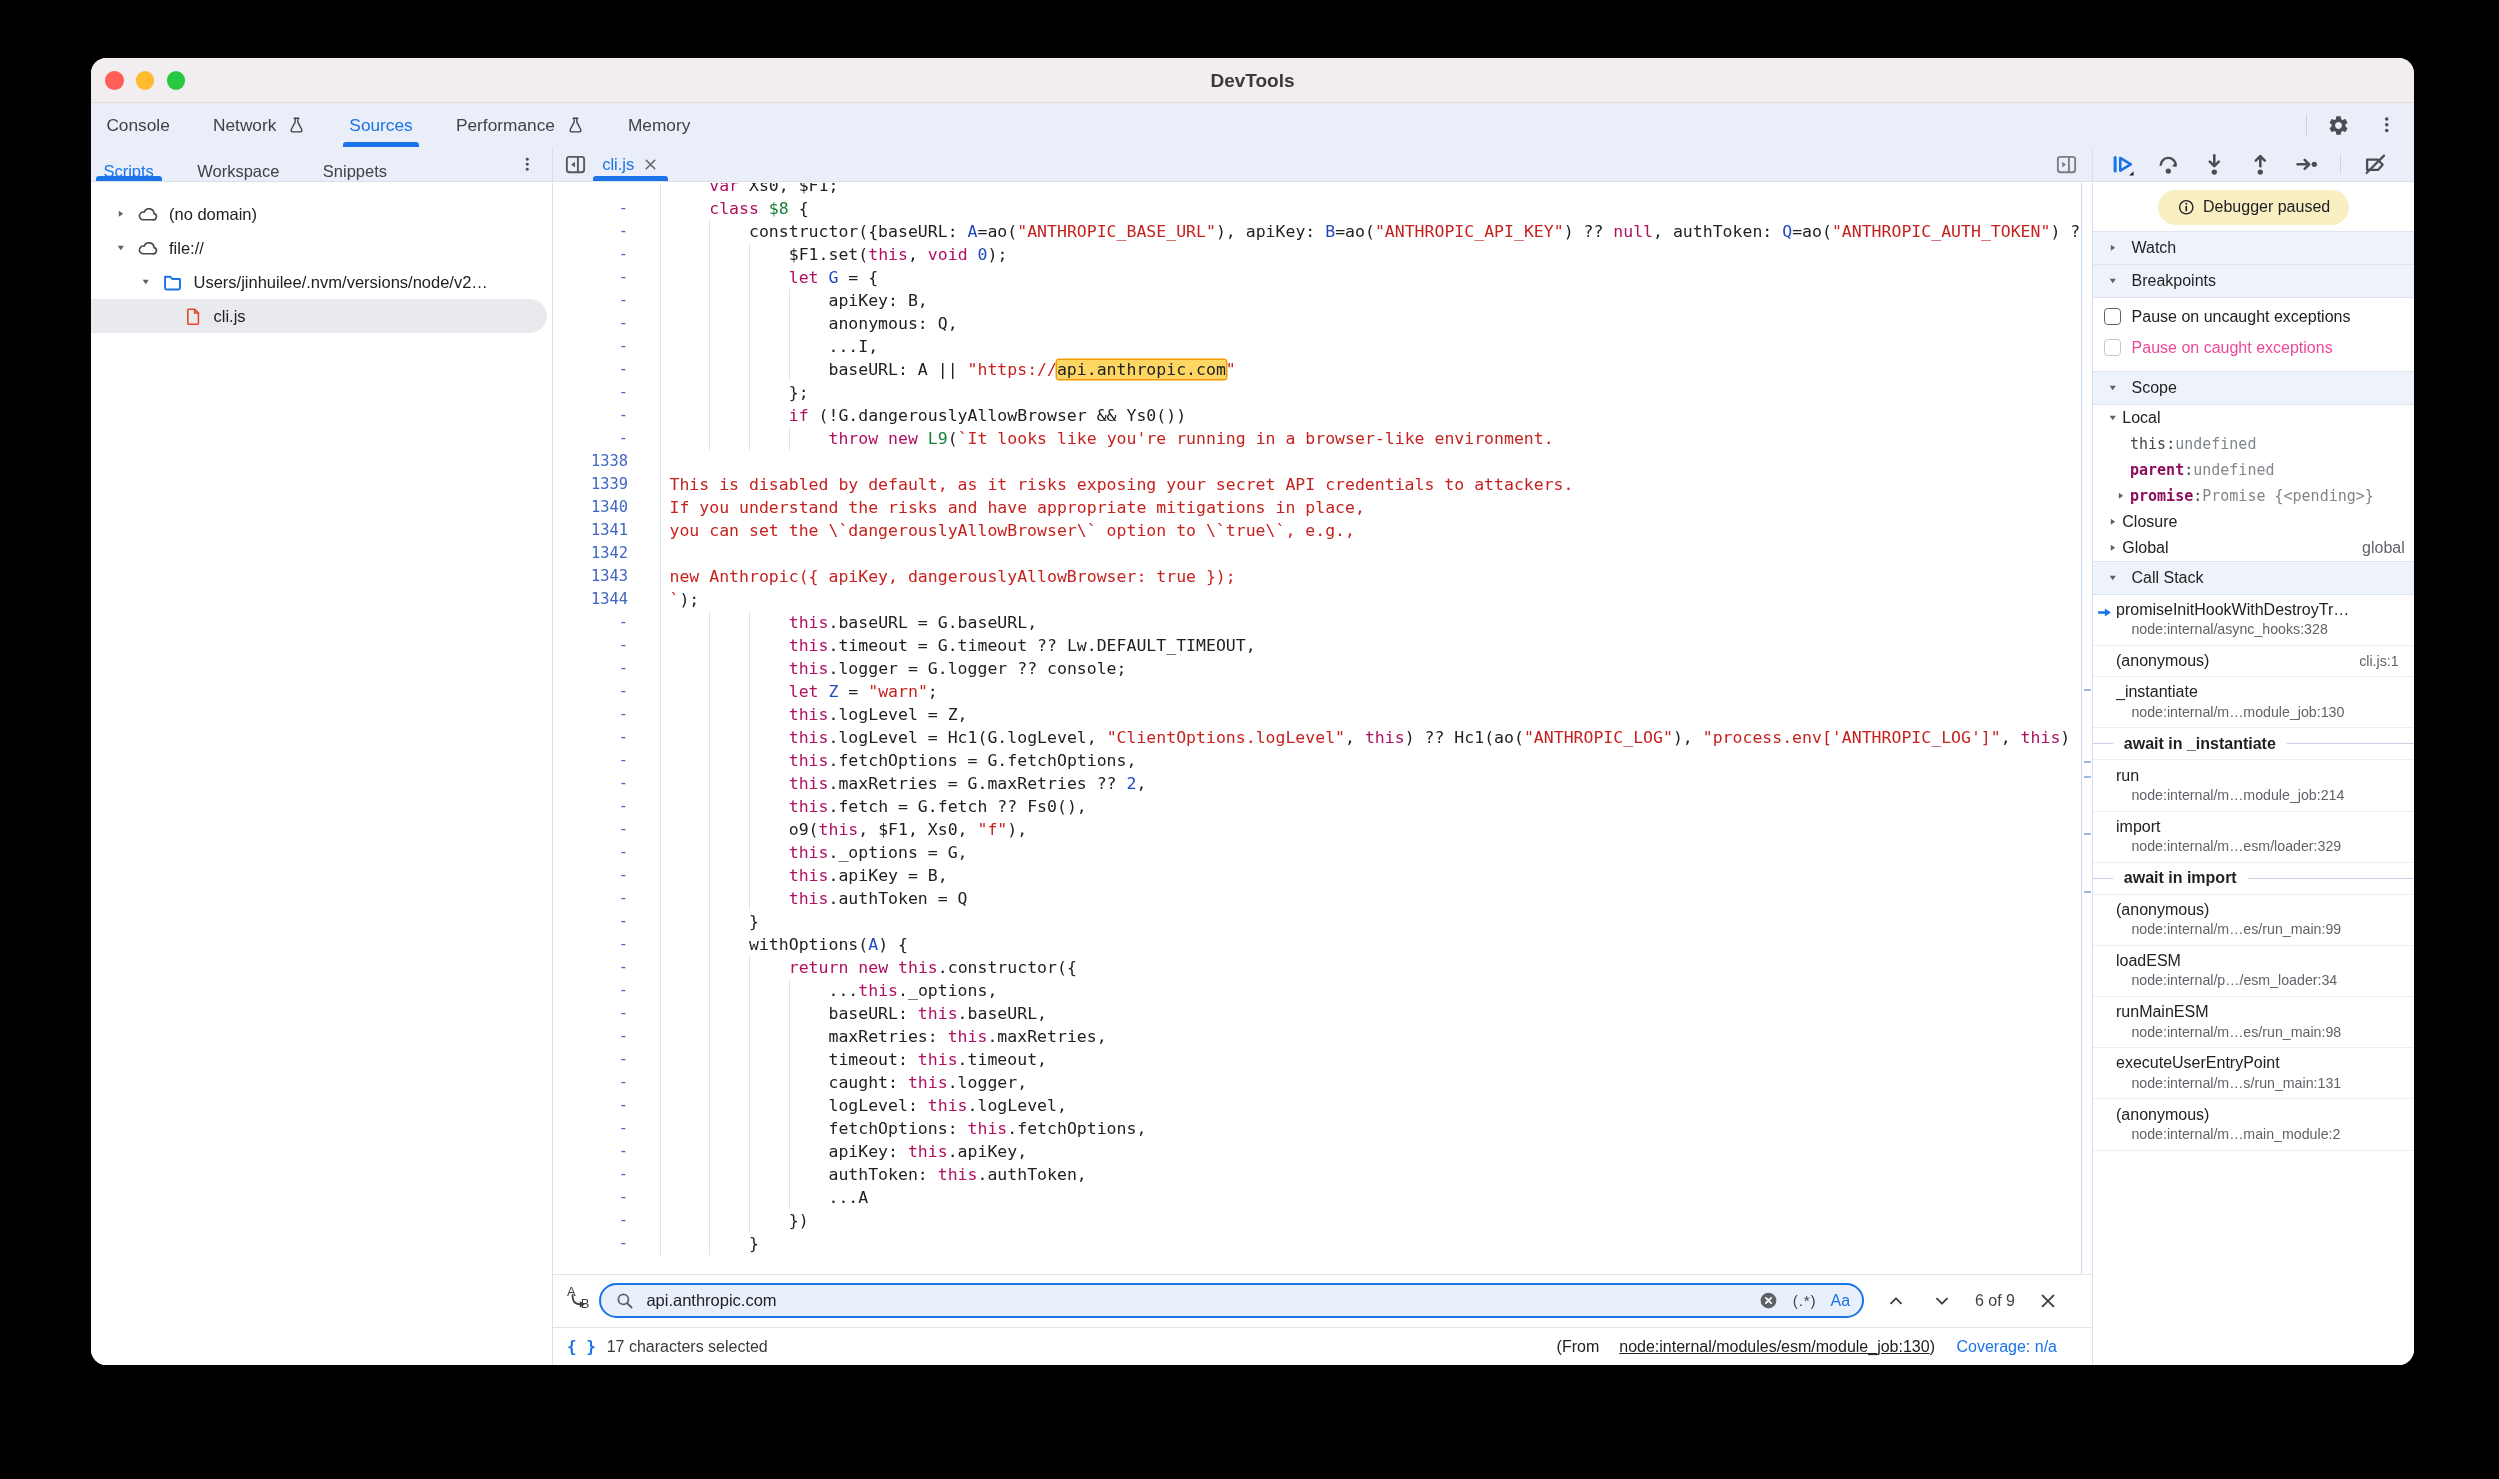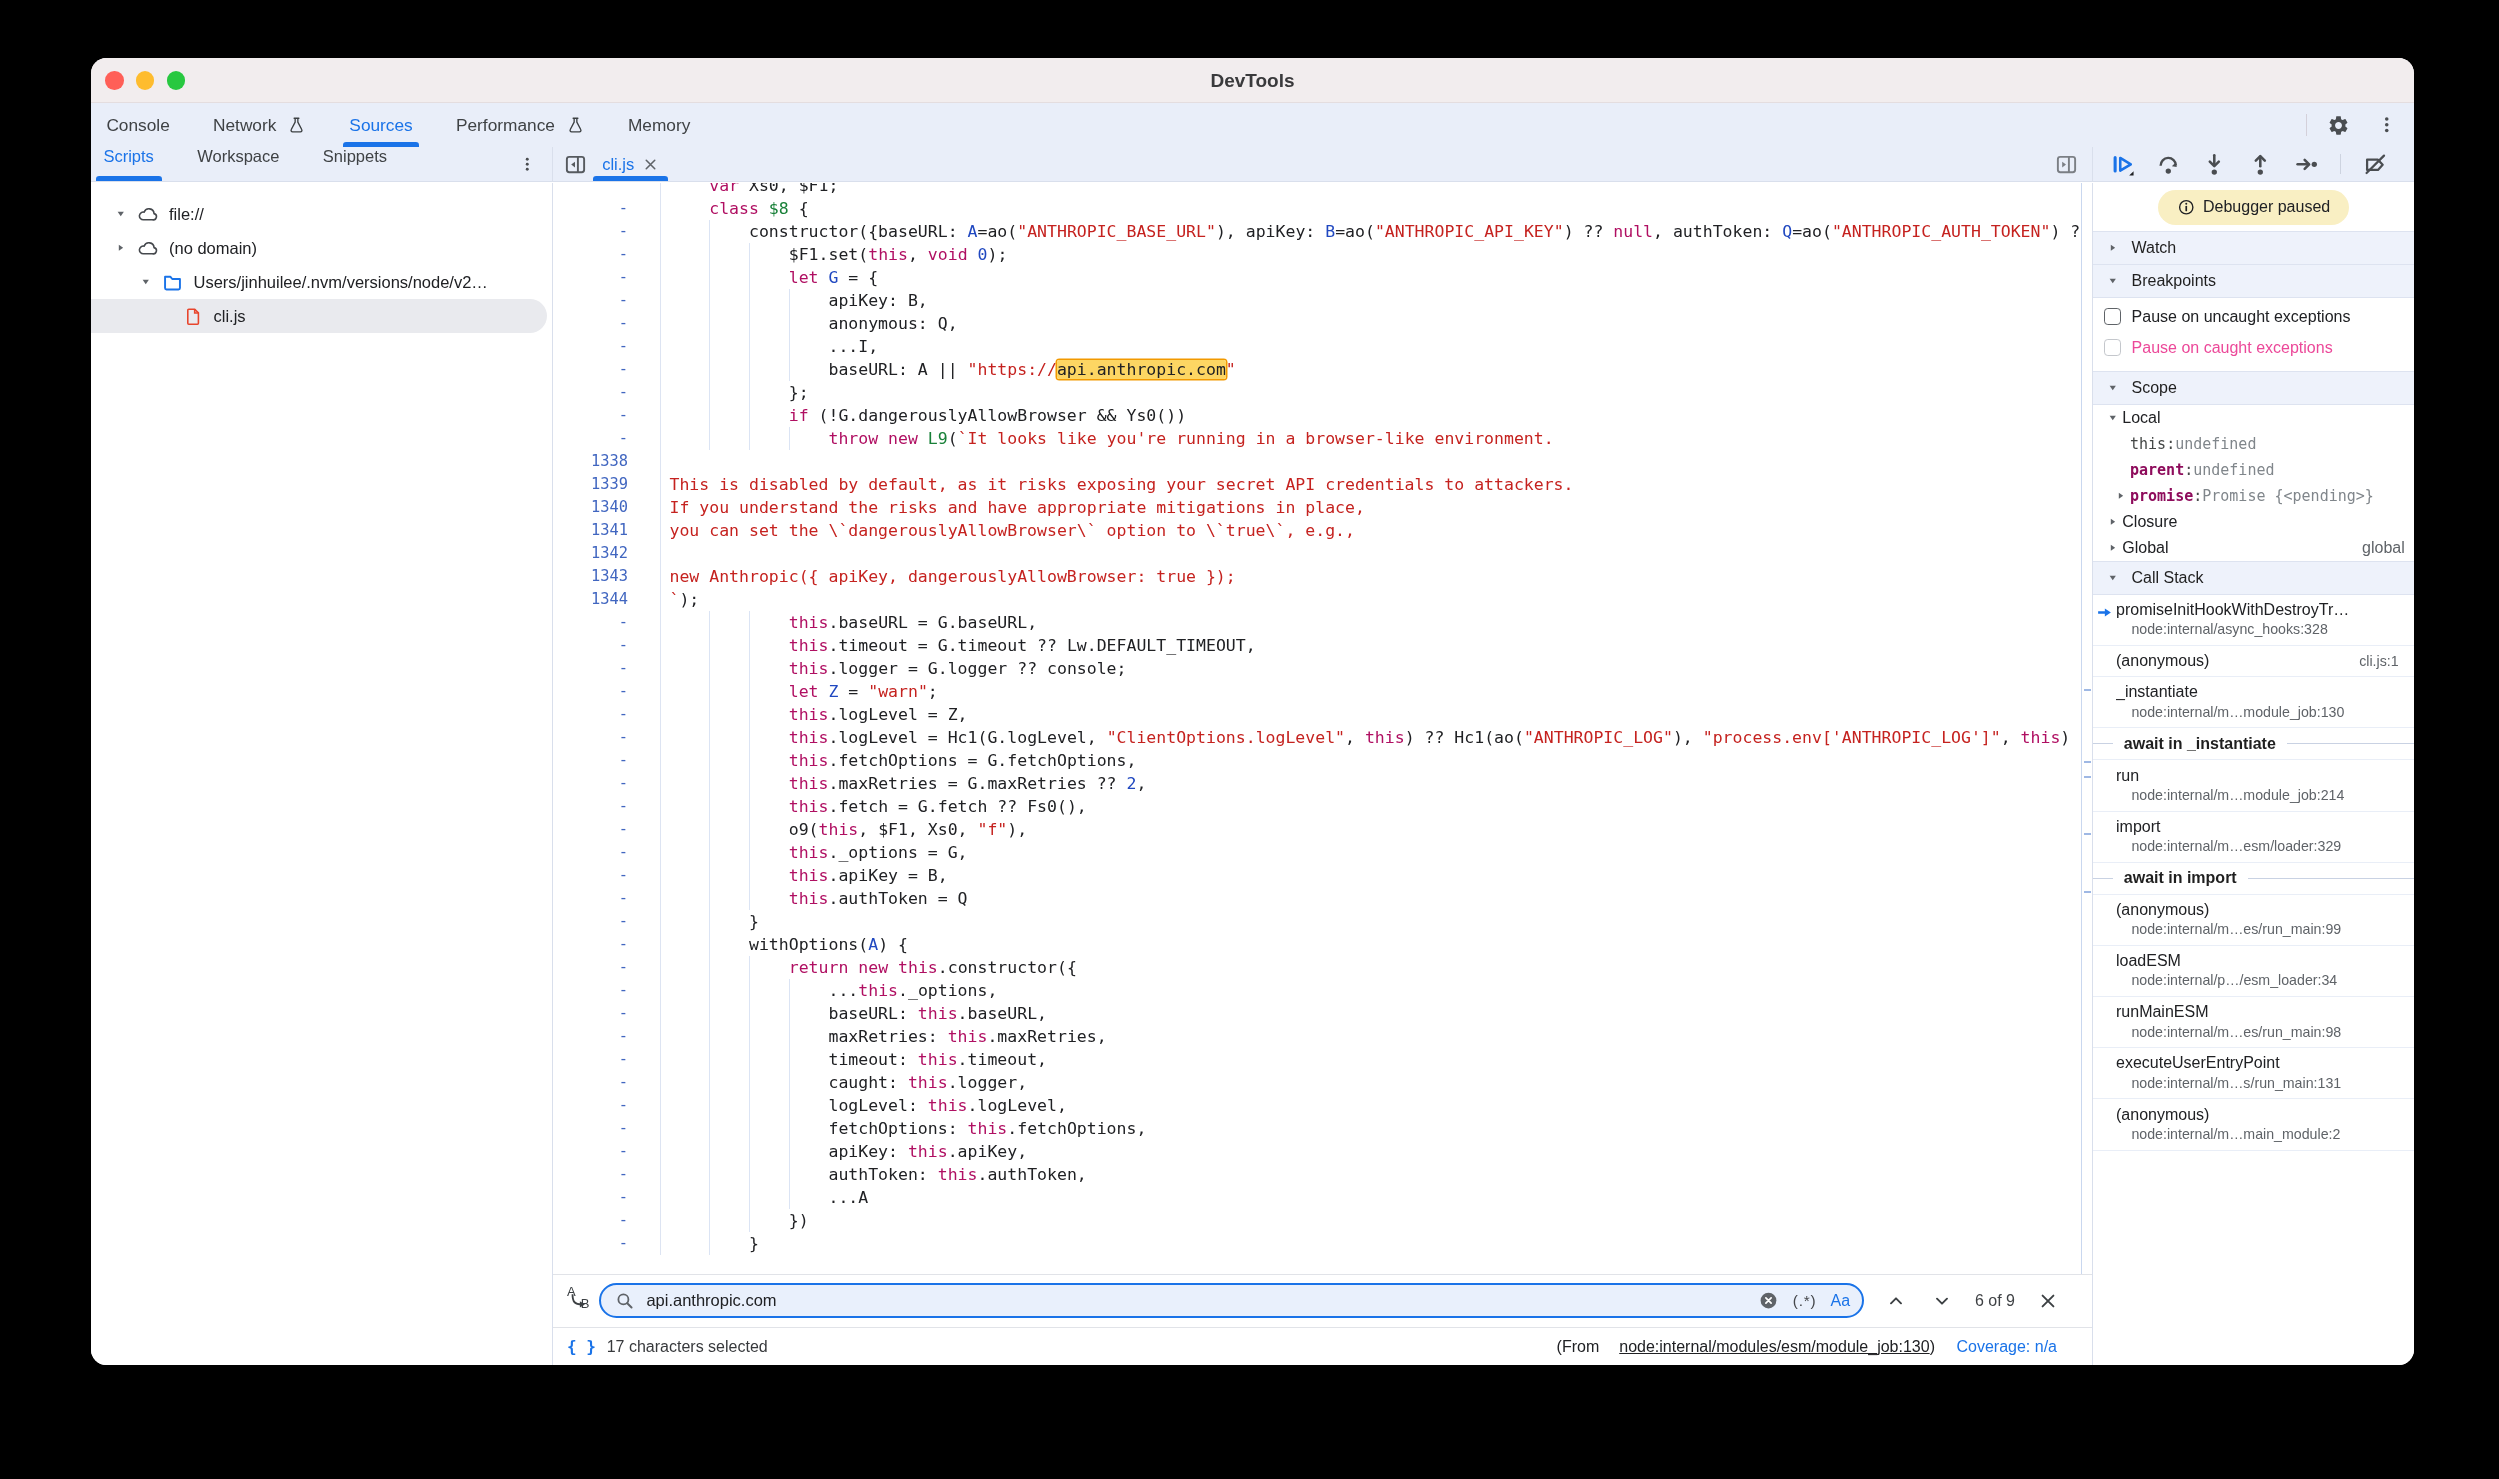--- a/index.html
+++ b/index.html
@@ -21,21 +21,21 @@
   .mtab.active::after{content:"";position:absolute;left:-1.5px;right:-1.5px;bottom:0;height:4.6px;background:#1a73e8;border-radius:3.1px 3.1px 0 0;}
   .toolbar-right{margin-left:auto;display:flex;align-items:center;padding-right:17px;}
   .vdiv{width:0.8px;height:21.5px;background:#d4d0da;margin-right:20px;}
   .icon{display:inline-flex;align-items:center;justify-content:center;}
   .icon svg{display:block;}
   
   .tabsrow{position:absolute;top:89px;left:0;right:0;height:35px;display:flex;background:#e9eef9;}
   .tr-left{width:462px;border-right:0.8px solid #d9dfec;border-bottom:0.8px solid #d9dfec;display:flex;align-items:center;font-size:16.5px;color:#3f4245;}
   .tr-editor{width:1539px;border-bottom:0.8px solid #d9dfec;display:flex;align-items:center;position:relative;}
   .tr-right{flex:1;border-left:0.8px solid #d9dfec;border-bottom:0.8px solid #d9dfec;display:flex;align-items:center;padding-left:17px;}
-  .ptab{position:relative;height:100%;display:flex;align-items:flex-start;padding:0 6.2px;}
+  .ptab{position:relative;height:100%;display:flex;align-items:flex-end;padding:0 6.2px;}
   .ptab.active{color:#1a73e8;}
   .ptab.active::after{content:"";position:absolute;left:-1.5px;right:-1.5px;bottom:0;height:4.6px;background:#1a73e8;border-radius:3.1px 3.1px 0 0;}
   .filetab{position:relative;height:100%;display:flex;align-items:center;gap:7.7px;padding:0 10.8px;margin-left:4.6px;font-size:16.5px;}
   .filetab .fname{color:#1a73e8;}
   .filetab::after{content:"";position:absolute;left:1.5px;right:1.5px;bottom:0;height:4.6px;background:#1a73e8;border-radius:3.1px 3.1px 0 0;}
   .dbg-icons{display:flex;align-items:center;gap:21.5px;}
   
   .left-panel{position:absolute;top:125px;left:0;width:462px;bottom:0;background:#fff;border-right:0.8px solid #d9dfec;padding-top:14px;}
   .treerow{height:34px;display:flex;align-items:center;font-size:16.5px;color:#202124;white-space:nowrap;}
   .treerow .arrow{width:17px;display:inline-flex;justify-content:center;color:#5f6368;}
@@ -253,42 +253,42 @@
           </span>
         </div>
     </div>
   </div>
 
   <div class="left-panel">
     <div id="file-tree">
         <div class="treerow" style="padding-left: 21.5px;">
           <span class="arrow">
             <svg width="11.5" height="11.5" viewBox="0 0 24 24">
-              <path d="M5.5 8h13L12 17z" fill="#5f6368"></path>
+              <path d="M8 5.5l9 6.5-9 6.5z" fill="#5f6368"></path>
             </svg>
           </span>
           <span class="icon ticon">
             <svg width="21" height="21" viewBox="0 0 24 24">
               <path d="M17.6 18H7.2a4.4 4.4 0 1 1 .9-8.7A5.9 5.9 0 0 1 19.5 11a3.6 3.6 0 0 1-1.9 7z" fill="none" stroke="#45484d" stroke-width="1.8" stroke-linejoin="round"></path>
             </svg>
           </span>
-          <span>file://</span>
+          <span>(no domain)</span>
         </div>
         <div class="treerow" style="padding-left: 21.5px;">
           <span class="arrow">
             <svg width="11.5" height="11.5" viewBox="0 0 24 24">
-              <path d="M8 5.5l9 6.5-9 6.5z" fill="#5f6368"></path>
+              <path d="M5.5 8h13L12 17z" fill="#5f6368"></path>
             </svg>
           </span>
           <span class="icon ticon">
             <svg width="21" height="21" viewBox="0 0 24 24">
               <path d="M17.6 18H7.2a4.4 4.4 0 1 1 .9-8.7A5.9 5.9 0 0 1 19.5 11a3.6 3.6 0 0 1-1.9 7z" fill="none" stroke="#45484d" stroke-width="1.8" stroke-linejoin="round"></path>
             </svg>
           </span>
-          <span>(no domain)</span>
+          <span>file://</span>
         </div>
         <div class="treerow" style="padding-left: 46px;">
           <span class="arrow">
             <svg width="11.5" height="11.5" viewBox="0 0 24 24">
               <path d="M5.5 8h13L12 17z" fill="#5f6368"></path>
             </svg>
           </span>
           <span class="icon ticon">
             <svg width="21" height="21" viewBox="0 0 24 24">
               <path d="M3.5 5.5h6.2l2 2.5h8.8v10.3c0 .9-.7 1.6-1.6 1.6H5.1c-.9 0-1.6-.7-1.6-1.6z" fill="none" stroke="#1a73e8" stroke-width="2.2" stroke-linejoin="round"></path>

